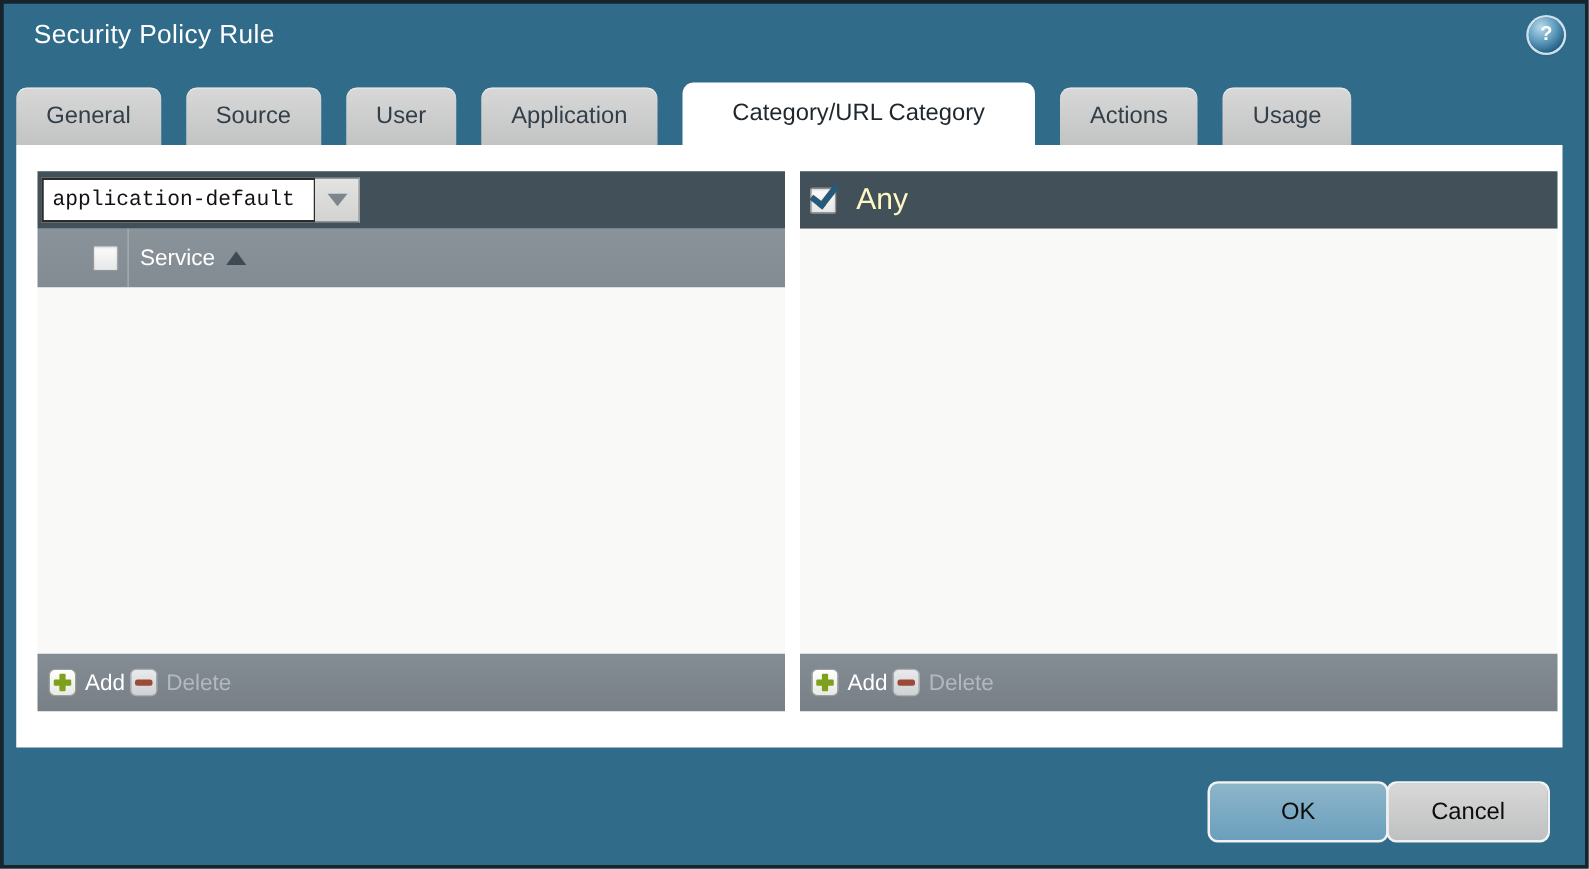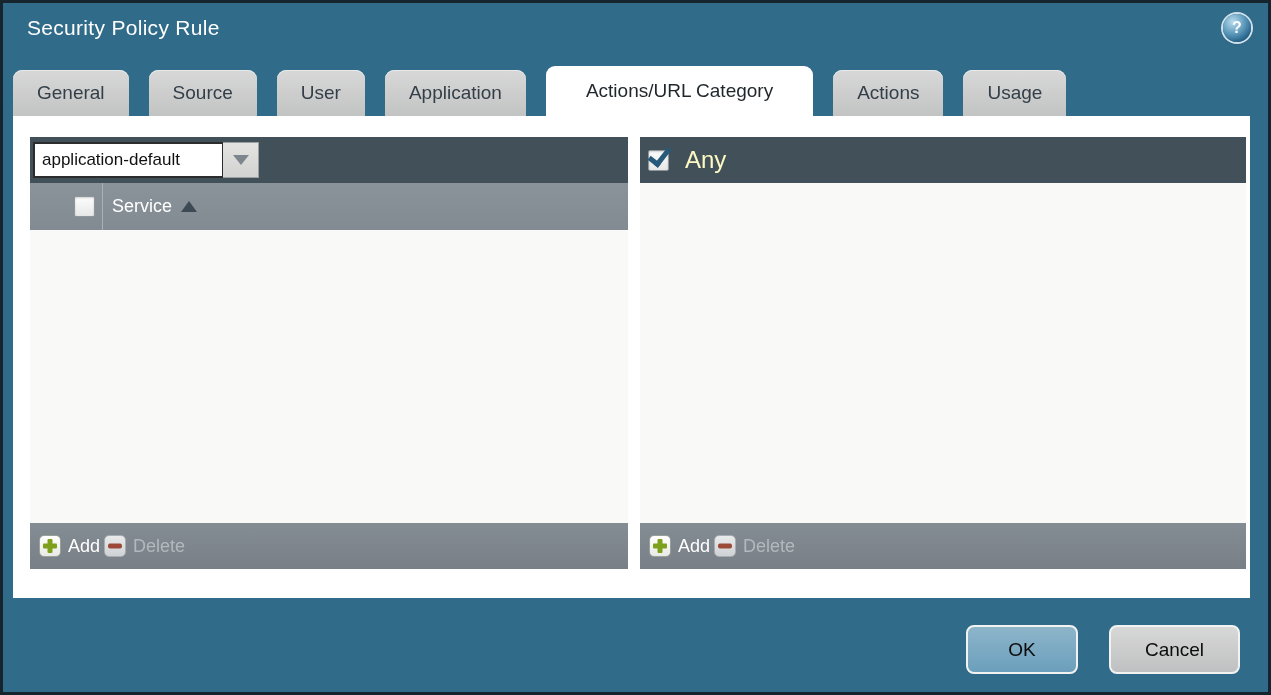--- a/index.html
+++ b/index.html
@@ -62,22 +62,22 @@
   .panel-right { left: 627px; width: 606px; }
 
   .panel-header {
     height: 46px; background: #42505a; flex: none;
     display: flex; align-items: center;
   }
 
   
   .dropdown { display: flex; margin-left: 3px; height: 36px; }
   .dropdown input {
-    width: 190px; height: 36px; border: 2px solid #2c2c2c; border-right: 1px solid #2c2c2c;
-    padding: 0 7px; font-size: 17px; font-family: Liberation Sans, sans-serif;
+    width: 219px; height: 36px; border: 2px solid #2c2c2c; border-right: 1px solid #2c2c2c;
+    padding: 0 7px; font-size: 17px; font-family: Liberation Mono, monospace;
     color: #111111; background: #ffffff; outline: none;
   }
   .dropdown-btn {
     width: 36px; height: 36px; background: linear-gradient(#e3e3e1, #d2d2d0);
     border: 1px solid #9aa0a4; border-left: none;
     display: flex; align-items: center; justify-content: center; cursor: pointer;
   }
   .caret-down {
     width: 0; height: 0;
     border-left: 8px solid transparent; border-right: 8px solid transparent;
@@ -154,39 +154,39 @@
   }
 
   
   .btn {
     position: absolute; top: 622px; height: 49px;
     border: 2px solid #f2f2f2; border-radius: 8px;
     font-size: 19px; font-family: "Liberation Sans", sans-serif; color: #0c0c0c;
     display: flex; align-items: center; justify-content: center;
     cursor: pointer;
   }
-  .btn-ok     { left: 963px;  width: 112px; background: linear-gradient(#8db5ca, #6b9fbc); }
+  .btn-ok     { left: 963px;  width: 145px; background: linear-gradient(#8db5ca, #6b9fbc); }
   .btn-cancel { left: 1106px; width: 131px; background: linear-gradient(#d8d8d8, #bfc0c1); }
 </style>
 </head>
 <body>
 
 <div class="window">
 
   <div class="titlebar">
     <div class="title">Security Policy Rule</div>
     <div class="help-icon">?</div>
   </div>
 
   <div class="tabs">
     <div class="tab">General</div>
     <div class="tab">Source</div>
     <div class="tab">User</div>
     <div class="tab">Application</div>
-    <div class="tab active">Actions/URL Category</div>
+    <div class="tab active">Category/URL Category</div>
     <div class="tab">Actions</div>
     <div class="tab">Usage</div>
   </div>
 
   <div class="content">
 
     <div class="panel panel-left">
       <div class="panel-header">
         <div class="dropdown">
           <input type="text" value="application-default" style="">

